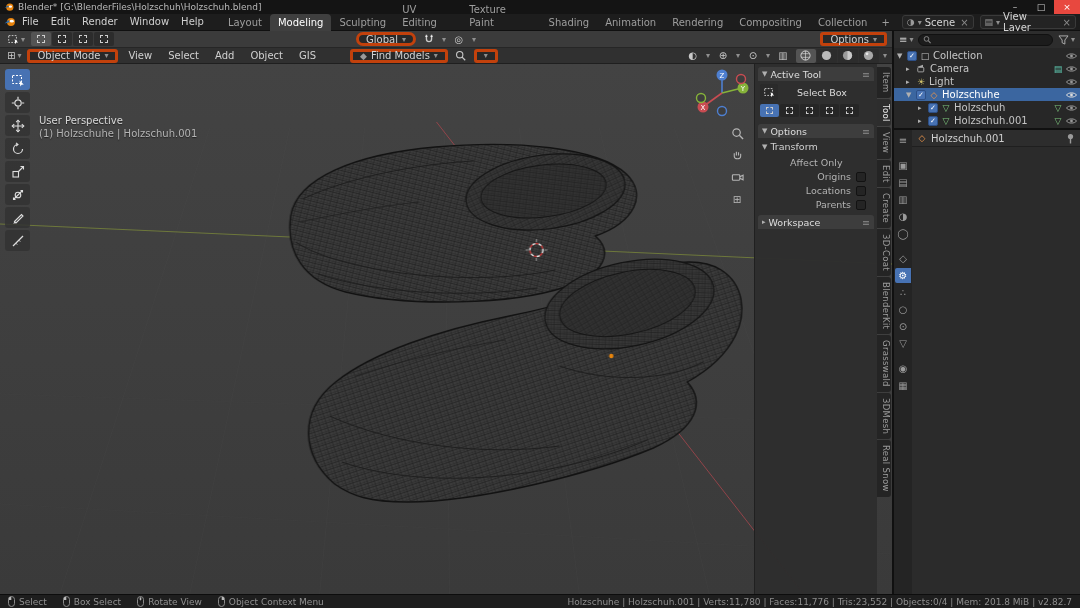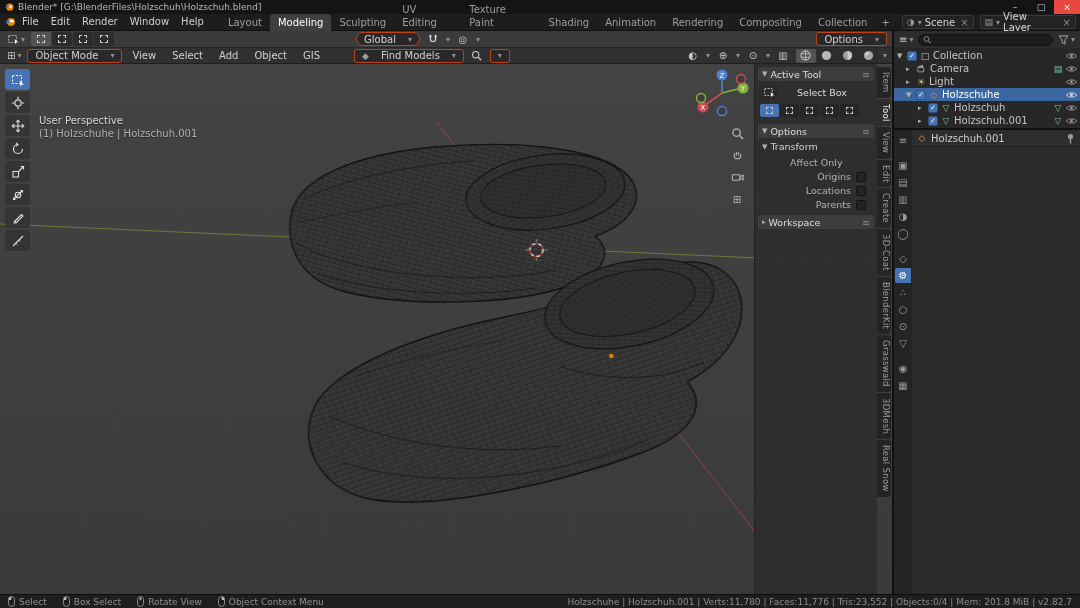--- a/index.html
+++ b/index.html
@@ -35,21 +35,21 @@
   .viewport-editor { flex:1; display:flex; flex-direction:column; min-width:0; border-right:2px solid #101010; }
 
   .bar { display:flex; align-items:center; padding:0 5px; gap:4px; }
   .tool-settings { height:17px; background:#3b3b3b; border-bottom:1px solid #262626; }
   .vp-header { height:16px; background:#303030; border-bottom:1px solid #1f1f1f; }
   .ibtn { height:14px; min-width:18px; display:flex; align-items:center; justify-content:center;
     gap:2px; border-radius:2px; color:#c9c9c9; padding:0 2px; }
   .seg-group { display:flex; gap:1px; }
   .seg-group .ibtn { background:#2c2c2c; width:20px; }
   .seg-group .ibtn.on { background:#545454; }
-  .pill { display:flex; align-items:center; gap:12px; background:#282828; border:1px solid #c2410c;
+  .pill { display:flex; align-items:center; gap:4px; background:#282828; border:3px solid #c2410c;
     border-radius:8px; height:14px; padding:0 7px; color:#d2d2d2; white-space:nowrap; }
   .pill.sq { border-radius:3px; }
   .minisq { width:8px; height:8px; border:1px dashed #cfcfcf; }
 
   
   .canvas { flex:1; position:relative; background:linear-gradient(#434343,#3a3a3a); overflow:hidden; }
   .scene-svg { position:absolute; inset:0; width:100%; height:100%; }
   .vp-toolbar { position:absolute; left:5px; top:5px; display:flex; flex-direction:column; gap:2px; }
   .tool-btn { width:25px; height:21px; background:rgba(50,50,50,.85); border-radius:3px;
     display:flex; align-items:center; justify-content:center; }

